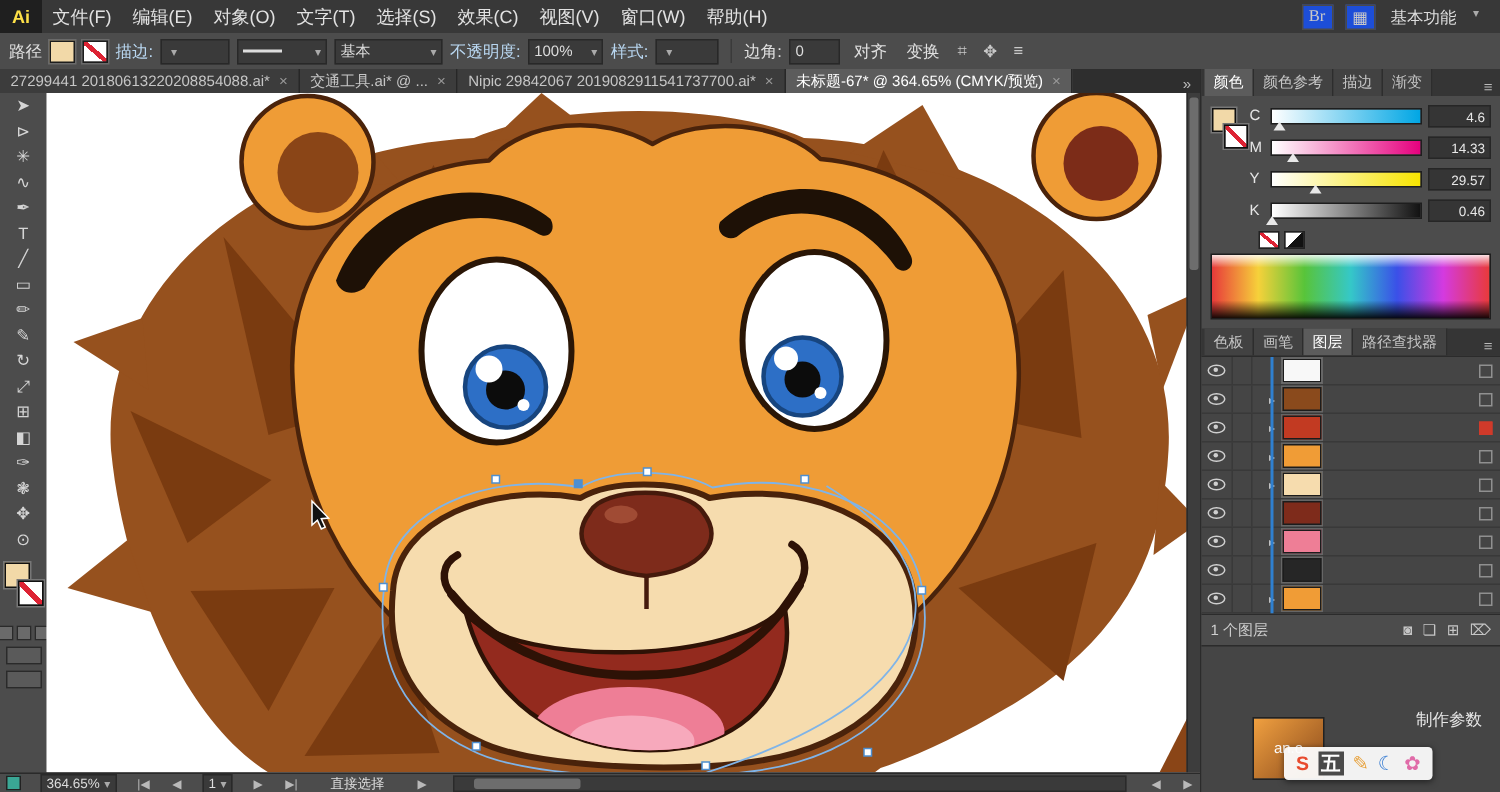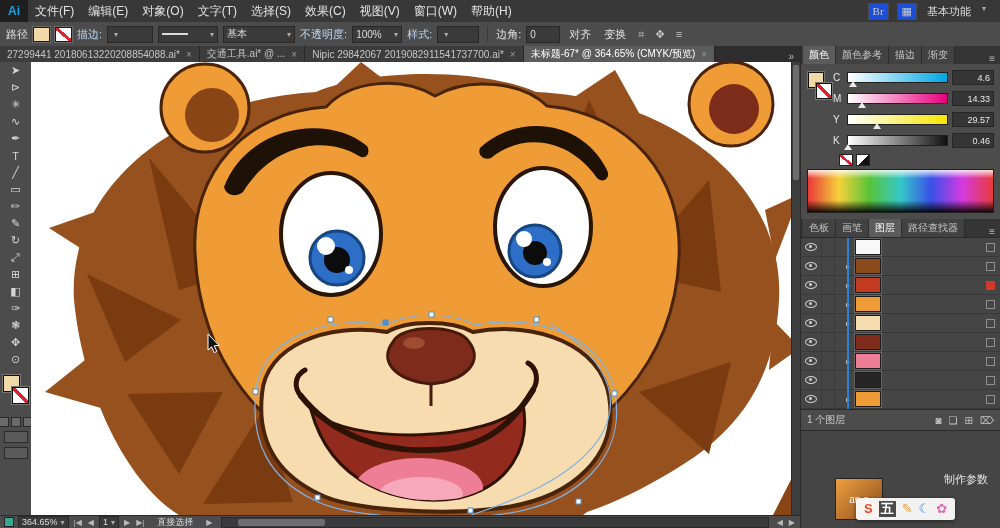--- a/index.html
+++ b/index.html
@@ -2,21 +2,21 @@
 <html><head>
 <meta charset="utf-8">
 <style>
   html,body{margin:0;padding:0;background:#222;}
   .app{position:relative;width:1000px;height:528px;background:#404040;overflow:hidden;
        font-family:"Liberation Sans","DejaVu Sans",sans-serif;font-size:11px;color:#d8d8d8;}
 
   
   .menubar{position:absolute;top:0;left:0;right:0;height:22px;background:#383838;border-bottom:1px solid #262626;
            display:flex;align-items:center;}
-  .ai-logo{width:28px;height:22px;background:#1f1f1f;color:#0ea5e9;font-weight:bold;font-size:12px;
+  .ai-logo{width:28px;height:22px;background:#1f1f1f;color:#fde047;font-weight:bold;font-size:12px;
            display:flex;align-items:center;justify-content:center;}
   #menu-items{display:flex;align-items:center;}
   .menu-item{padding:0 7px;font-size:12px;color:#e2e2e2;line-height:22px;cursor:default;}
   .mb-right{margin-left:auto;display:flex;align-items:center;gap:10px;padding-right:14px;}
   .mb-icon{color:#c8c8c8;font-size:11px;border:1px solid #4a4a4a;background:#1d4ed8;padding:1px 4px;font-family:Liberation Serif, serif;}
   .workspace{display:flex;align-items:flex-start;gap:8px;color:#ddd;font-size:11px;}
   .dd{font-style:normal;font-size:8px;color:#aaa;margin-left:3px;}
 
   
   .controlbar{position:absolute;top:22px;left:0;right:0;height:24px;background:#4c4c4c;border-bottom:1px solid #2b2b2b;
@@ -56,21 +56,21 @@
   .wide-btn{width:22px;height:10px;border:1px solid #2a2a2a;background:#5a5a5a;margin-top:4px;}
 
   
   .canvas{position:absolute;left:31px;top:62px;width:769px;height:453px;background:#fff;overflow:hidden;}
   .canvas svg.art{position:absolute;inset:0;}
   .vscroll{position:absolute;right:0;top:0;bottom:0;width:8px;background:#3d3d3d;border-left:1px solid #2a2a2a;}
   .vthumb{position:absolute;left:1px;right:1px;top:3px;height:115px;background:#6d6d6d;border-radius:2px;}
 
   
   .statusbar{position:absolute;left:0;bottom:0;width:800px;height:13px;background:#4c4c4c;border-top:1px solid #2a2a2a;
-             display:flex;align-items:center;gap:4px;padding:0 4px;font-size:9px;box-sizing:border-box;}
+             display:flex;align-items:center;gap:13px;padding:0 4px;font-size:9px;box-sizing:border-box;}
   .sb-chip{width:8px;height:8px;background:#3aa795;border:1px solid #222;display:inline-block;}
   .sb-box{height:11px;background:#3a3a3a;border:1px solid #292929;padding:0 3px;display:inline-flex;align-items:center;font-size:9px;color:#ddd;}
   .sb-nav{color:#b9b9b9;font-size:8px;padding:0 1px;}
   .sb-tool{color:#ddd;font-size:9px;margin:0 8px;}
   .hscroll{flex:1;height:9px;background:#3a3a3a;border:1px solid #2a2a2a;position:relative;margin:0 3px;}
   .hthumb{position:absolute;left:3%;width:16%;top:1px;bottom:1px;background:#6d6d6d;border-radius:2px;}
 
   
   .dock{position:absolute;left:800px;top:46px;width:200px;bottom:0;background:#4c4c4c;border-left:1px solid #2b2b2b;
         display:flex;flex-direction:column;box-sizing:border-box;}

